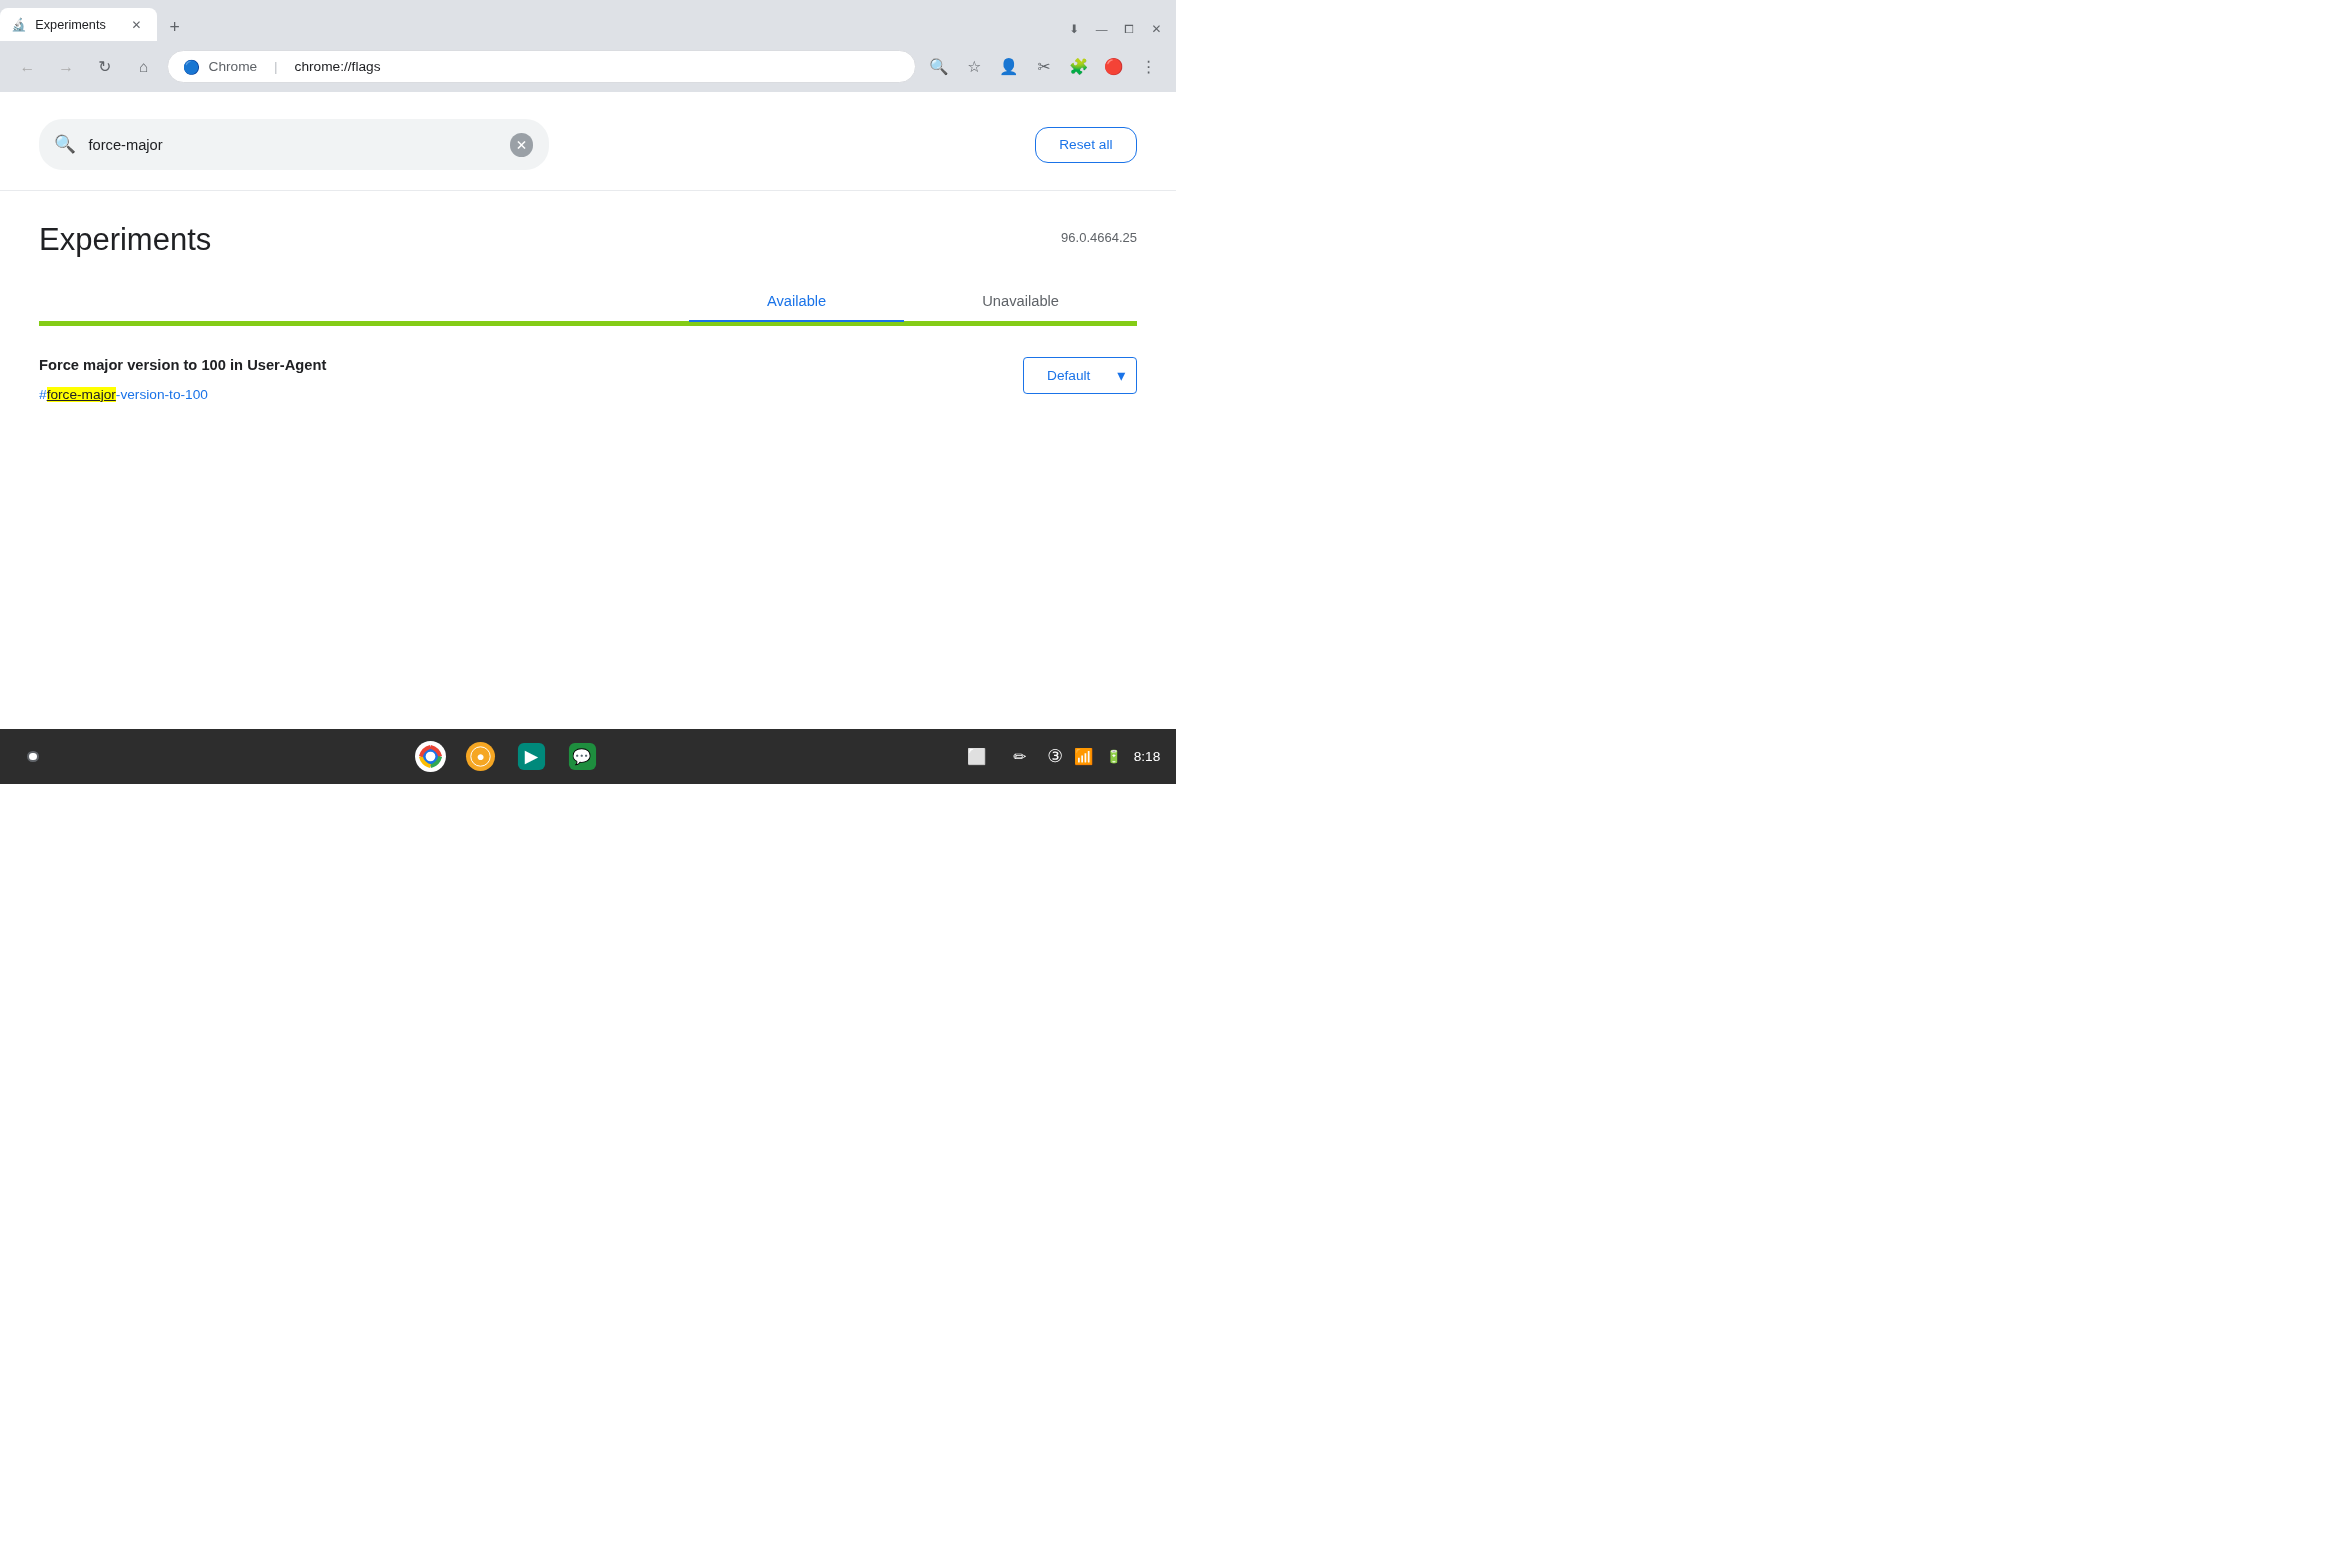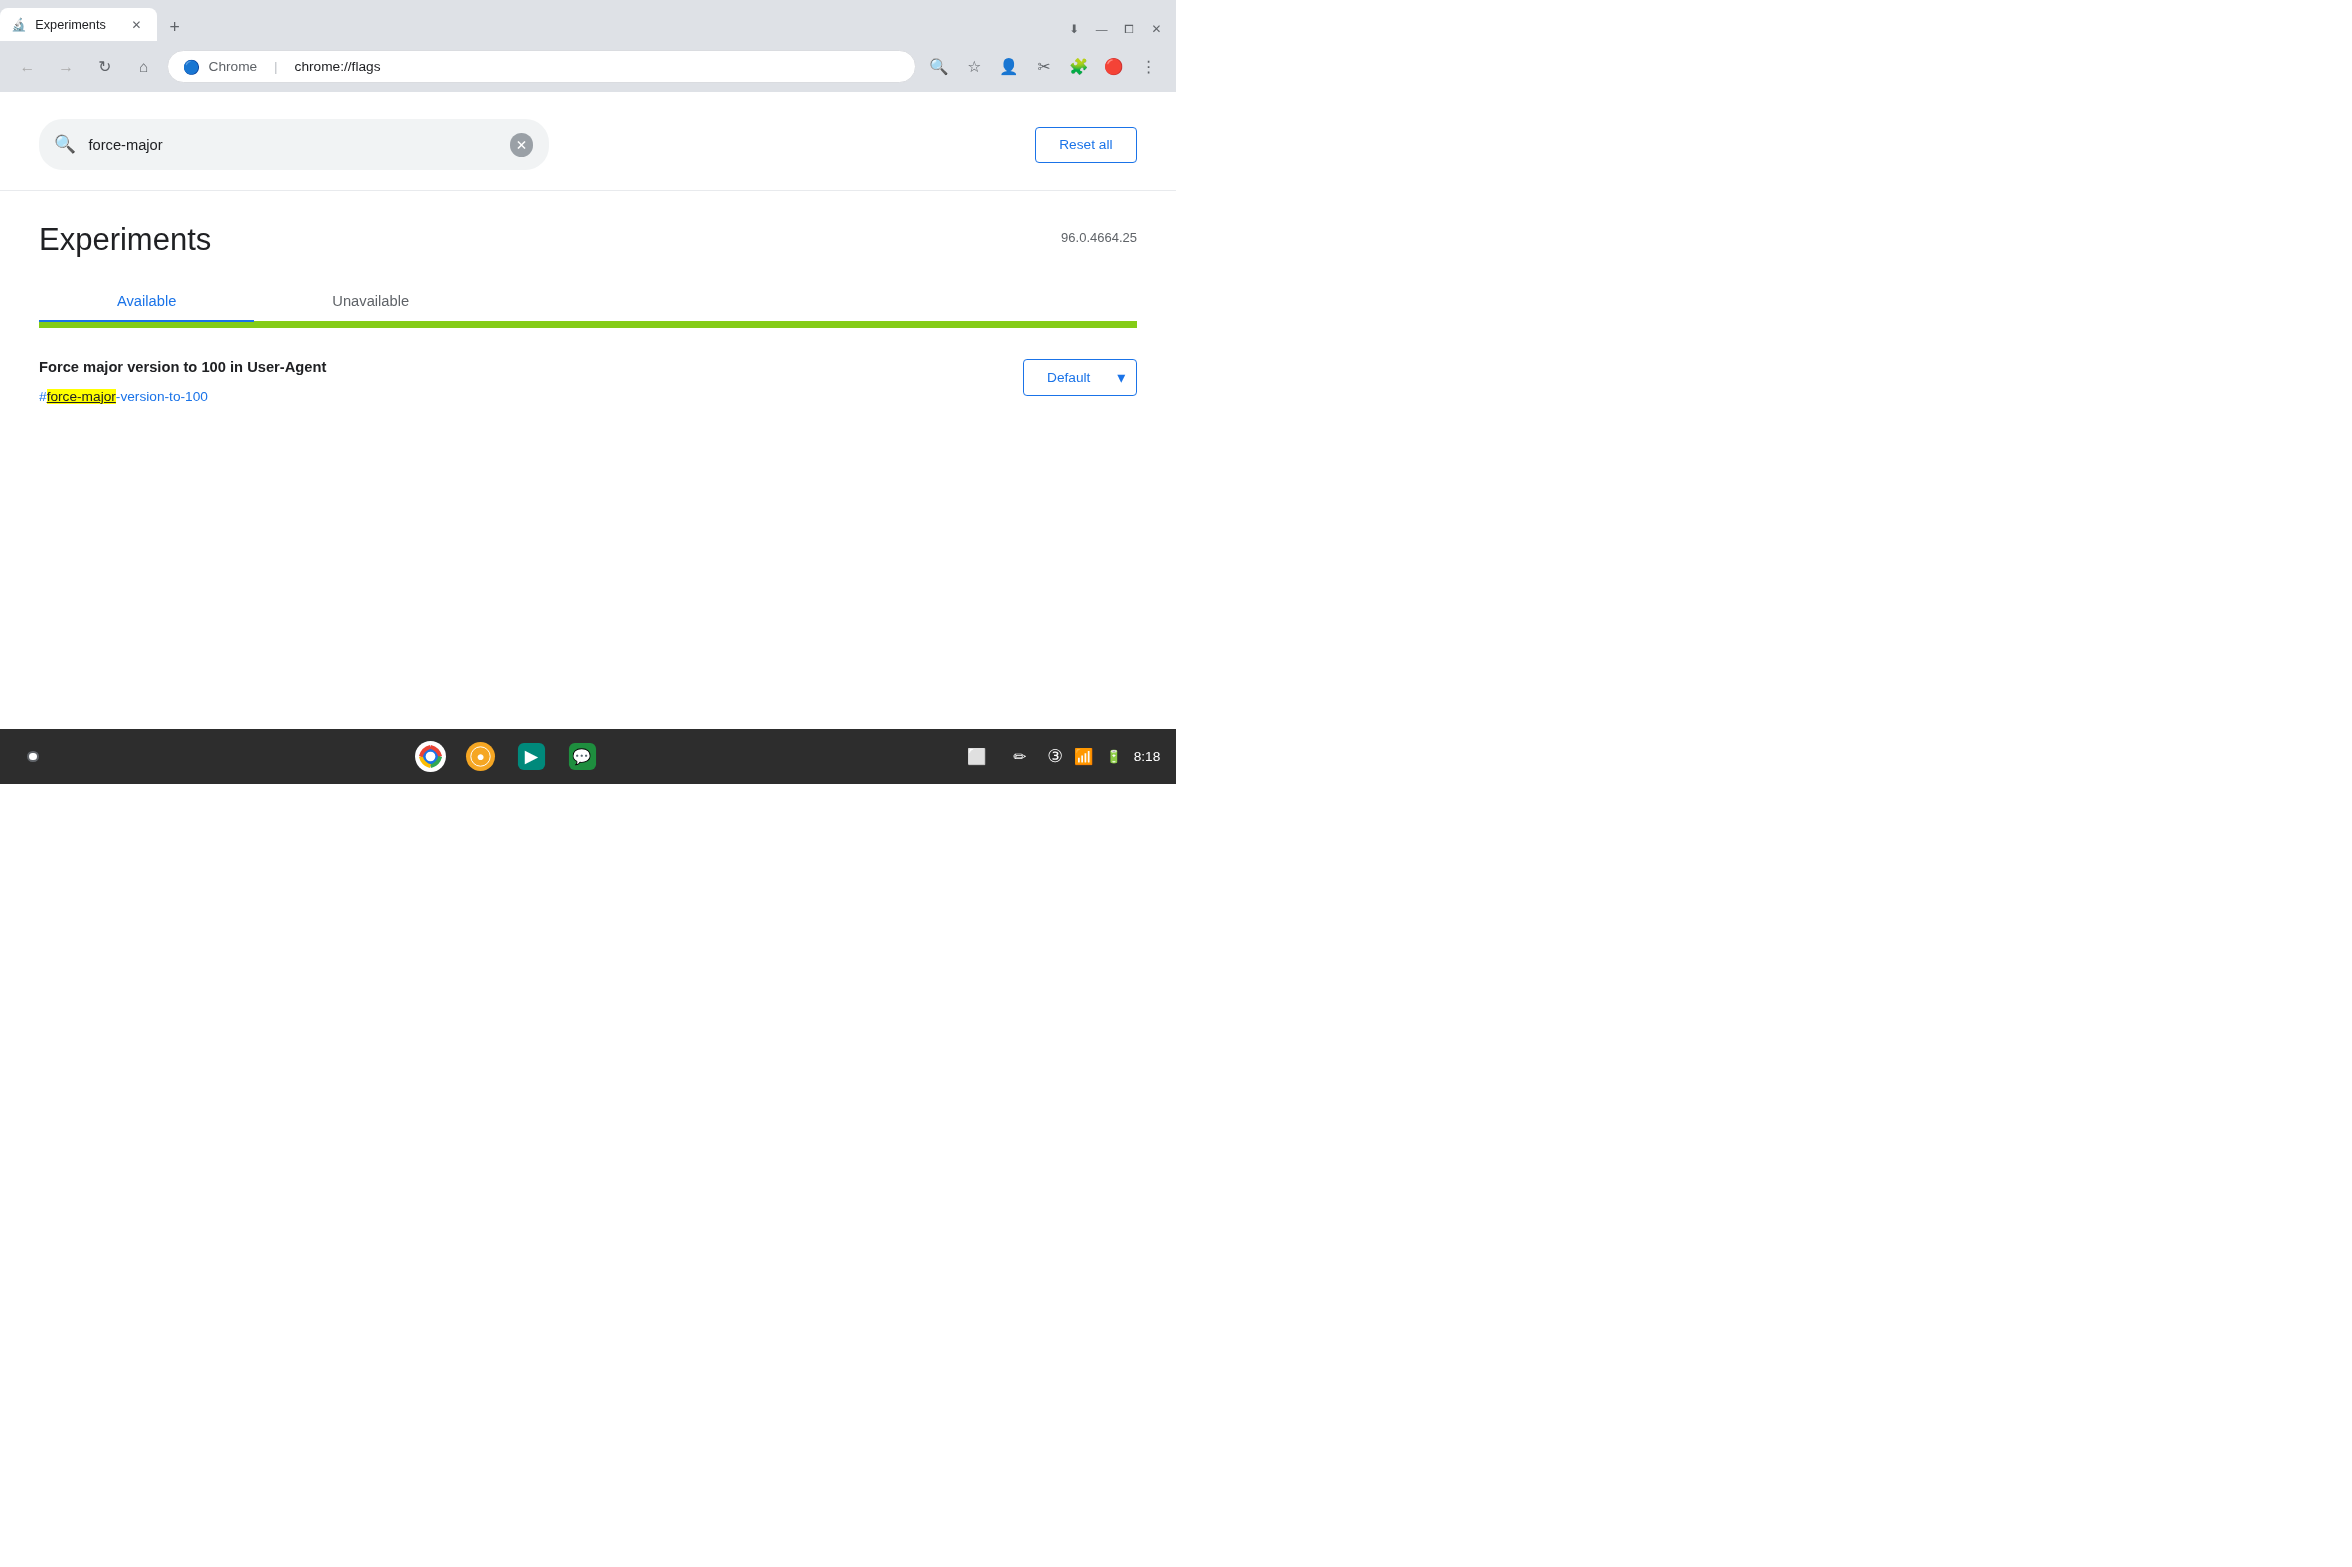--- a/index.html
+++ b/index.html
@@ -34,30 +34,30 @@
 
     
     .page-content { flex: 1; background: #fff; overflow-y: auto; }
 
     
     .search-area { display: flex; align-items: center; justify-content: space-between; padding: 27.4px 39px 19.6px 39px; border-bottom: 1px solid #e8eaed; }
     .search-box { display: flex; align-items: center; background: #f1f3f4; border-radius: 23.5px; padding: 0 15.7px; height: 51px; width: 510px; gap: 11.8px; }
     .search-icon { font-size: 17.6px; color: #5f6368; }
     .search-input { border: none; background: transparent; font-size: 14.7px; color: #202124; outline: none; flex: 1; width: 100%; }
     .search-clear { width: 23.5px; height: 23.5px; border-radius: 50%; background: #9aa0a6; display: flex; align-items: center; justify-content: center; color: #fff; font-size: 13.7px; cursor: pointer; }
-    .reset-btn { border: 1px solid #1a73e8; color: #1a73e8; background: transparent; padding: 9.8px 23.5px; border-radius: 4px; font-size: 13.7px; cursor: pointer; font-weight: 500; }
+    .reset-btn { border: 1px solid #1a73e8; color: #1a73e8; background: transparent; padding: 9.8px 23.5px; border-radius: 13px; font-size: 13.7px; cursor: pointer; font-weight: 500; }
 
     
     .experiments-header { display: flex; align-items: flex-start; justify-content: space-between; padding: 31px 39px 0 39px; }
     .experiments-title { font-size: 31px; font-weight: 400; color: #202124; }
     .version-text { font-size: 13px; color: #5f6368; padding-top: 7.8px; }
 
     
     .tabs-container { padding: 0 39px; margin-top: 23.5px; }
-    .tabs { display: flex; border-bottom: 7px solid #84cc16; }
+    .tabs { display: flex; border-bottom: 5px solid #84cc16; justify-content: flex-end; }
     .tab-item { padding: 11.8px 78px; font-size: 14.7px; cursor: pointer; color: #5f6368; position: relative; }
     .tab-item.active { color: #1a73e8; }
     .tab-item.active::after { content: ''; position: absolute; bottom: -1px; left: 0; right: 0; height: 2px; background: #1a73e8; }
 
     
     .flags-list { padding: 31px 39px; }
     .flag-item { display: flex; align-items: flex-start; justify-content: space-between; gap: 31px; }
     .flag-info { flex: 1; }
     .flag-name { font-size: 14.7px; font-weight: 600; color: #202124; margin-bottom: 11.8px; }
     .flag-desc { font-size: 13.7px; color: #5f6368; line-height: 1.6; margin-bottom: 11.8px; max-width: 667px; }

